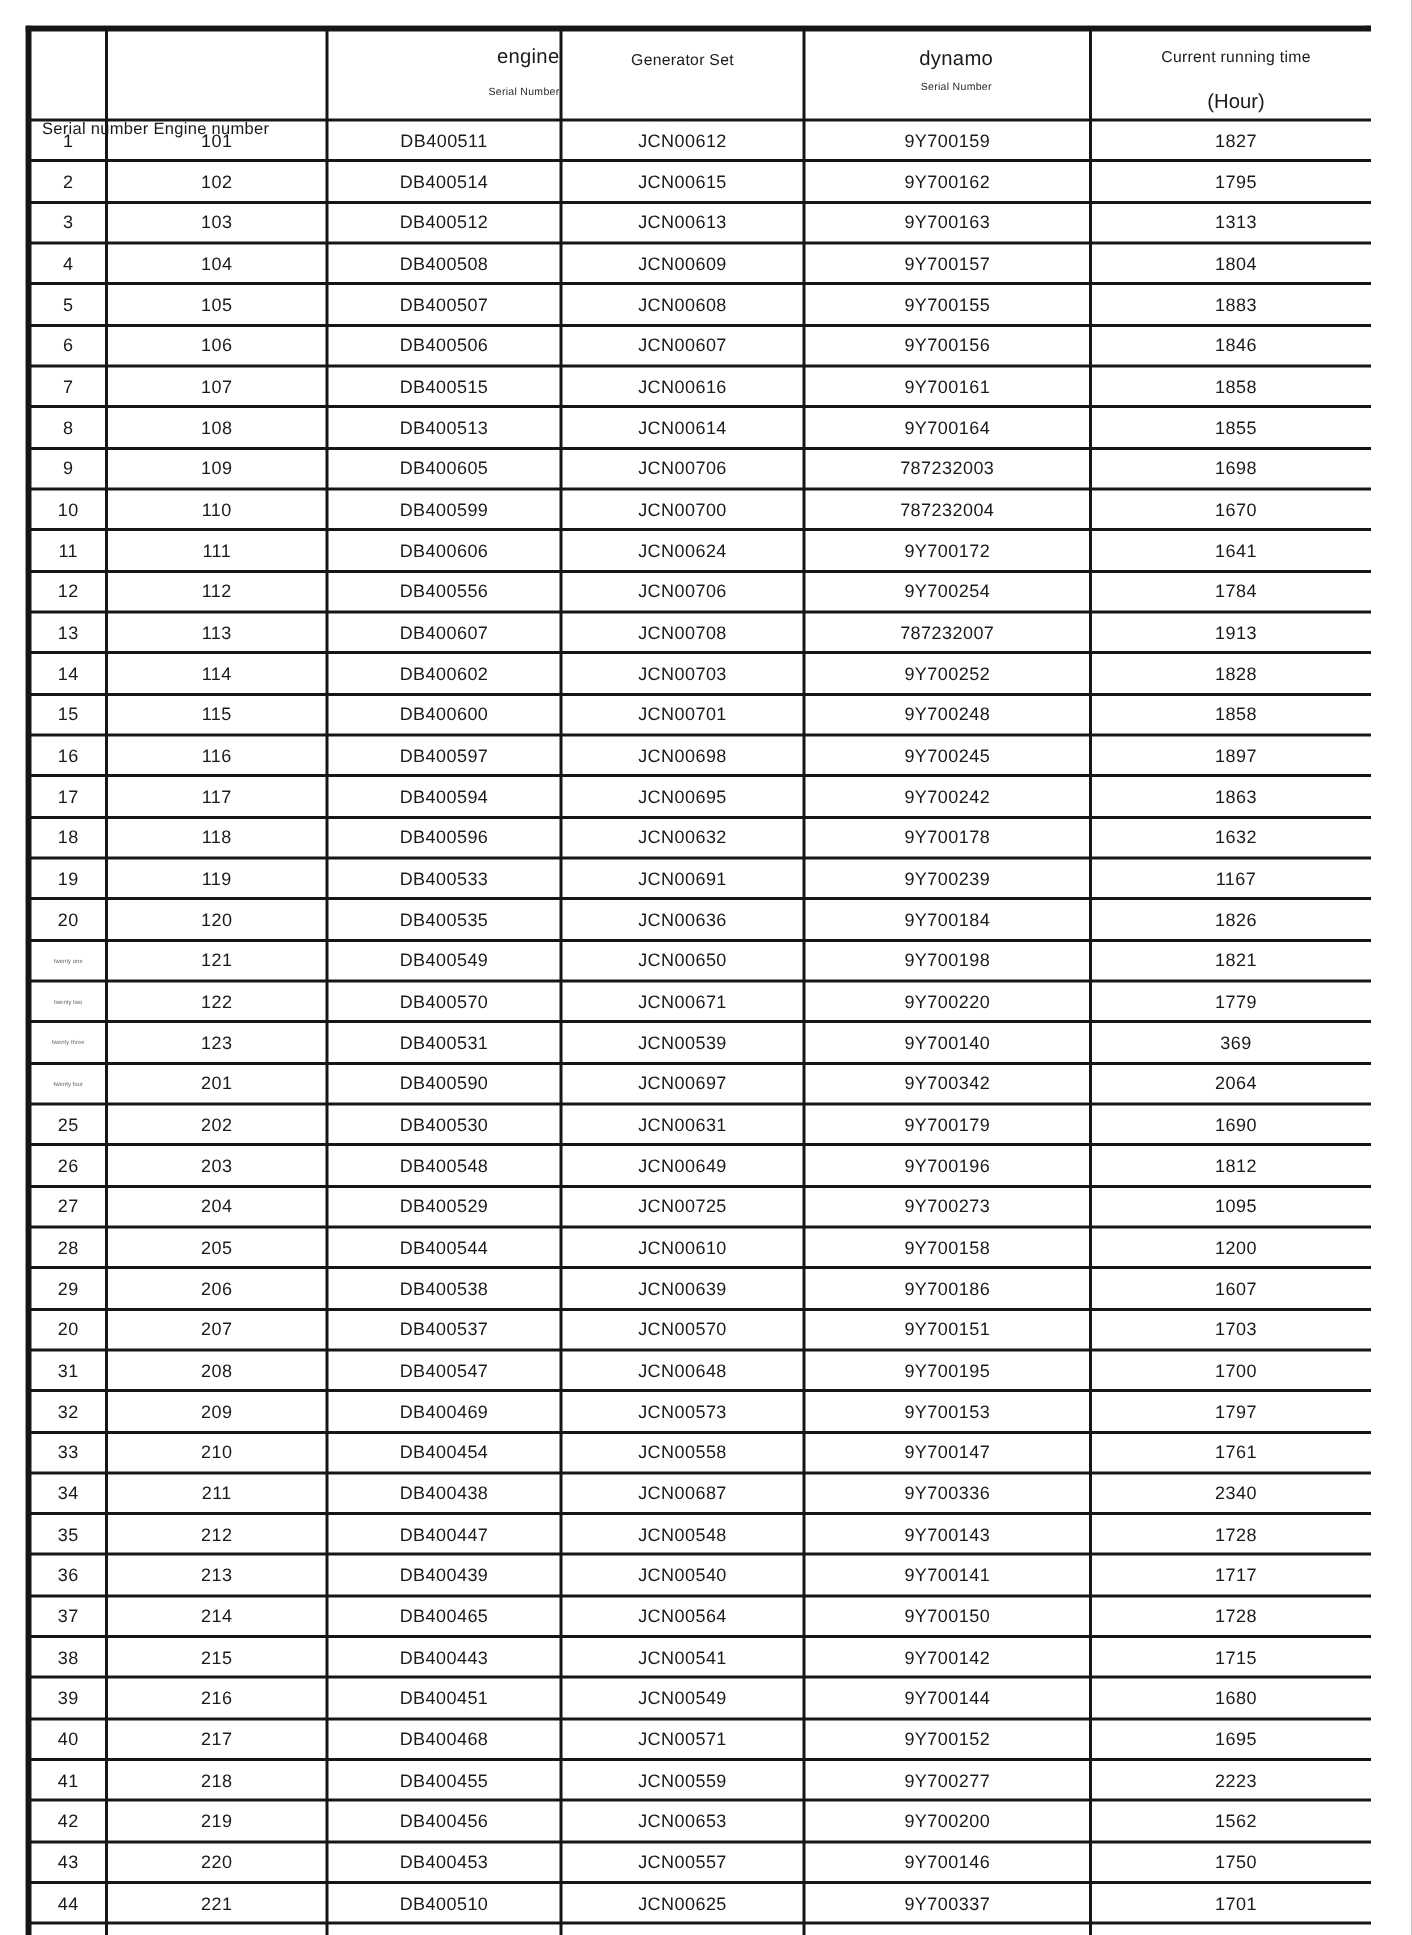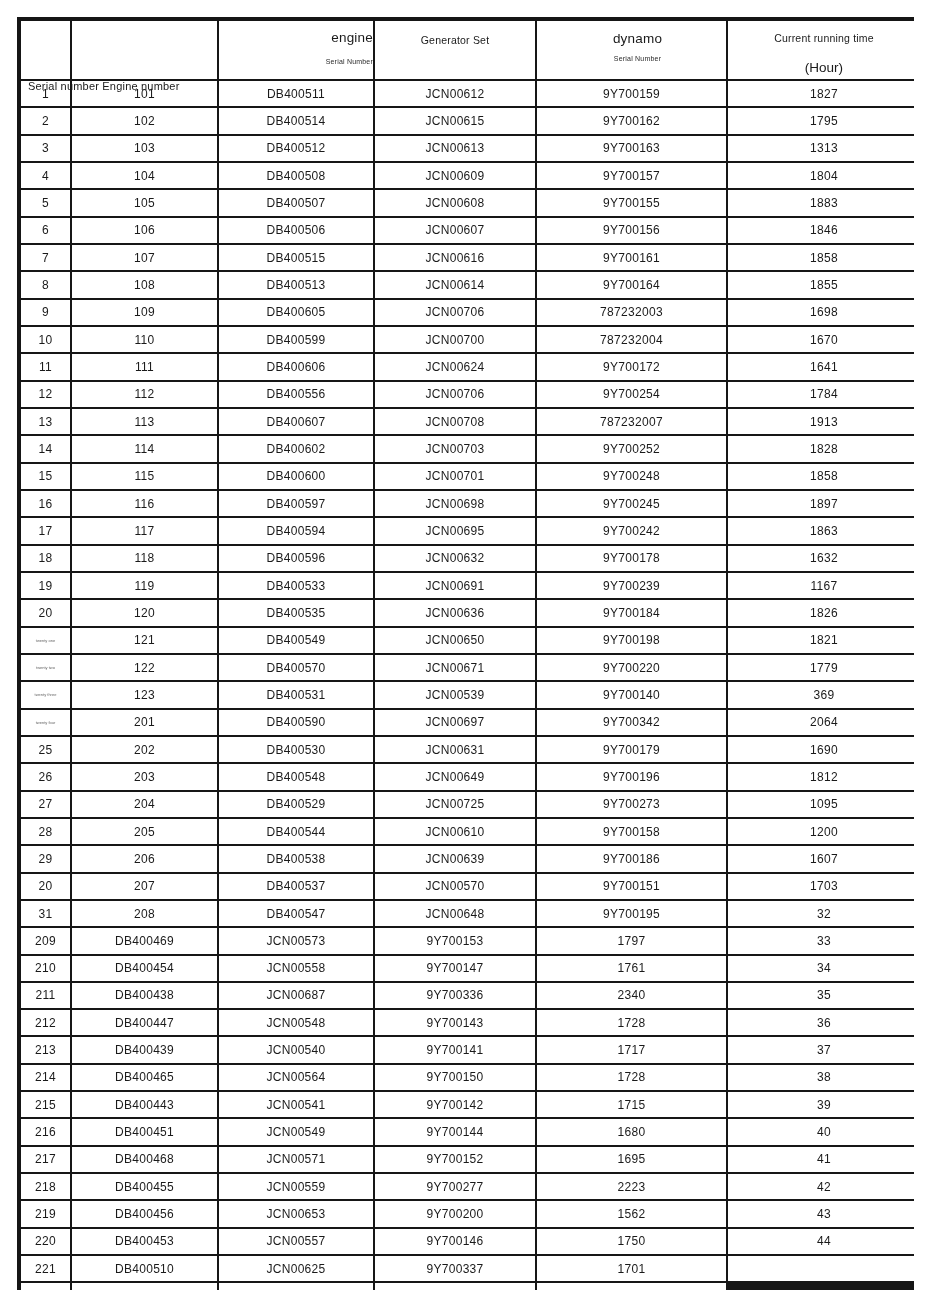--- a/index.html
+++ b/index.html
@@ -290,20 +290,21 @@
       <div class="cell">207</div>
       <div class="cell">DB400537</div>
       <div class="cell">JCN00570</div>
       <div class="cell">9Y700151</div>
       <div class="cell">1703</div>
       <div class="cell">31</div>
       <div class="cell">208</div>
       <div class="cell">DB400547</div>
       <div class="cell">JCN00648</div>
       <div class="cell">9Y700195</div>
+      <div class="cell">1700</div>
       <div class="cell">32</div>
       <div class="cell">209</div>
       <div class="cell">DB400469</div>
       <div class="cell">JCN00573</div>
       <div class="cell">9Y700153</div>
       <div class="cell">1797</div>
       <div class="cell">33</div>
       <div class="cell">210</div>
       <div class="cell">DB400454</div>
       <div class="cell">JCN00558</div>

